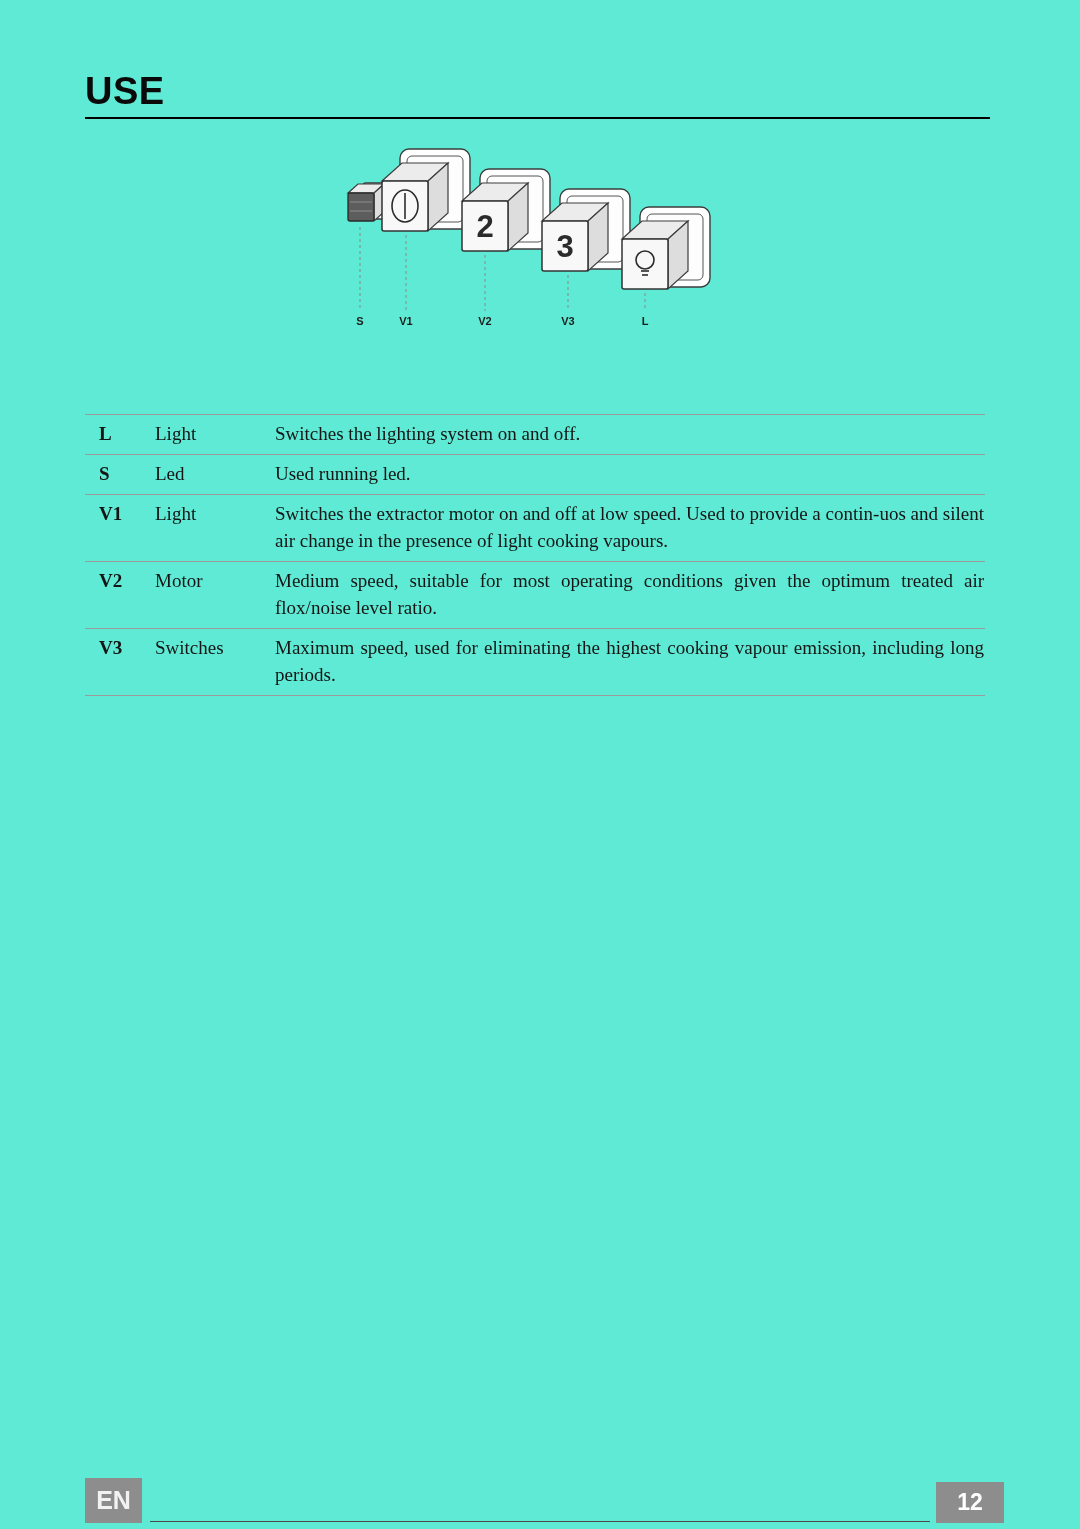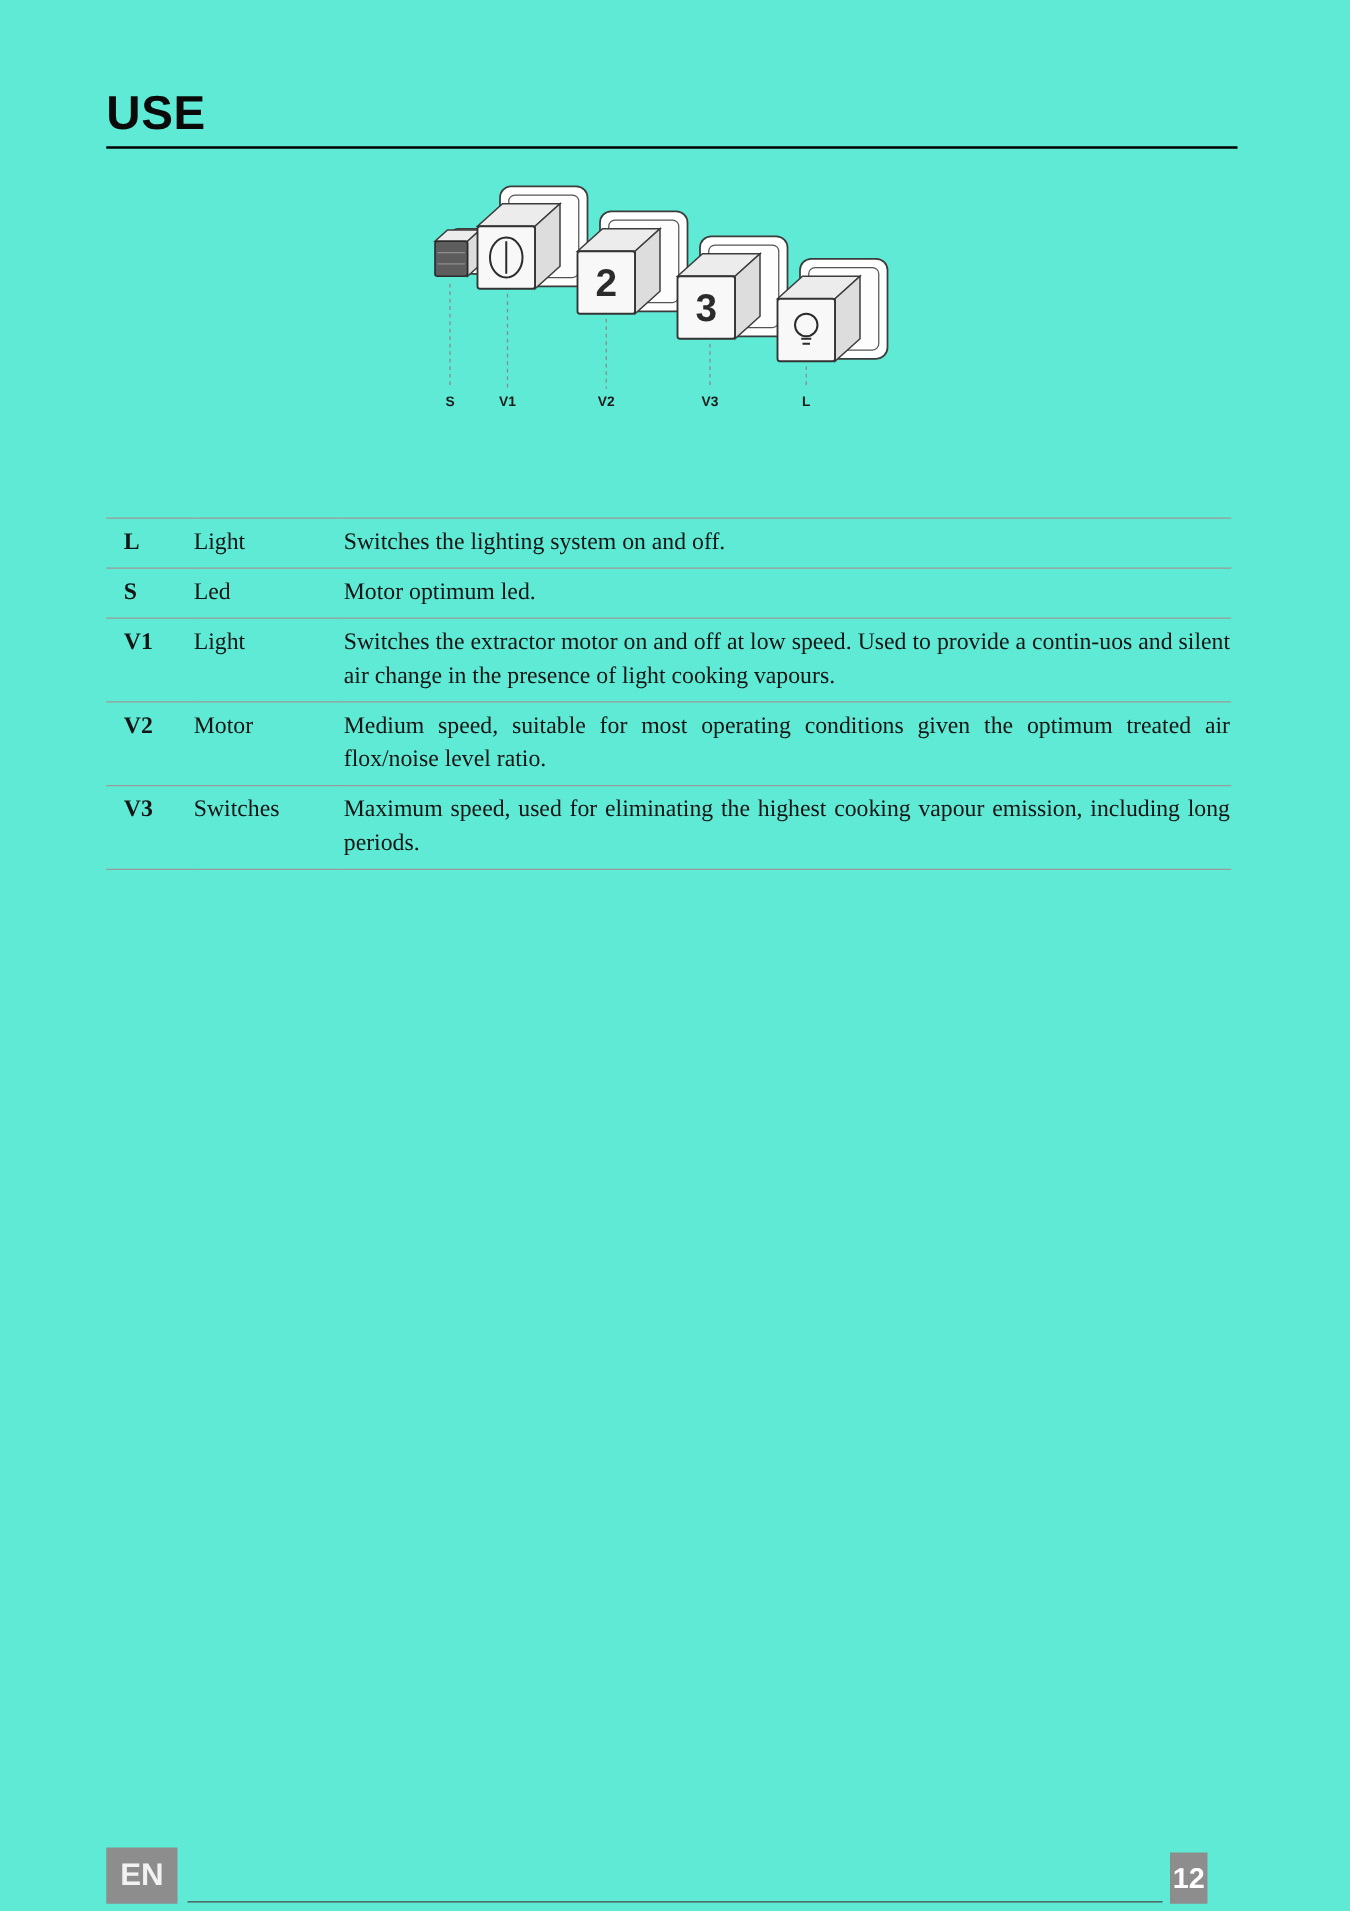--- a/index.html
+++ b/index.html
@@ -71,21 +71,21 @@
     color: #f2f2f2;
     font-family: "Liberation Sans", sans-serif; font-weight: bold; font-size: 25px;
     display: flex; align-items: center; justify-content: center;
   }
   .footer-rule {
     position: absolute; left: 150px; top: 1521px;
     width: 780px; height: 1px; background: #4a4a4a;
   }
   .pagenum-box {
     position: absolute; left: 936px; top: 1482px;
-    width: 30px; height: 41px; background: #8d8d8d;
+    width: 68px; height: 41px; background: #8d8d8d;
     color: #ffffff;
     font-family: "Liberation Sans", sans-serif; font-weight: bold; font-size: 23px;
     display: flex; align-items: center; justify-content: center;
   }
 </style>
 </head>
 <body>
 
 <div class="page">
 
@@ -169,21 +169,21 @@
   <table class="ctable">
     <tbody>
       <tr>
         <td class="col-key">L</td>
         <td class="col-name">Light</td>
         <td class="col-desc">Switches the lighting system on and off.</td>
       </tr>
       <tr>
         <td class="col-key">S</td>
         <td class="col-name">Led</td>
-        <td class="col-desc">Motor optimum led.</td>
+        <td class="col-desc">Used running led.</td>
       </tr>
       <tr>
         <td class="col-key">V1</td>
         <td class="col-name">Light</td>
         <td class="col-desc">Switches the extractor motor on and off at low speed. Used to provide a contin-uos and silent air change in the presence of light cooking vapours.</td>
       </tr>
       <tr>
         <td class="col-key">V2</td>
         <td class="col-name">Motor</td>
         <td class="col-desc">Medium speed, suitable for most operating conditions given the optimum treated air flox/noise level ratio.</td>

